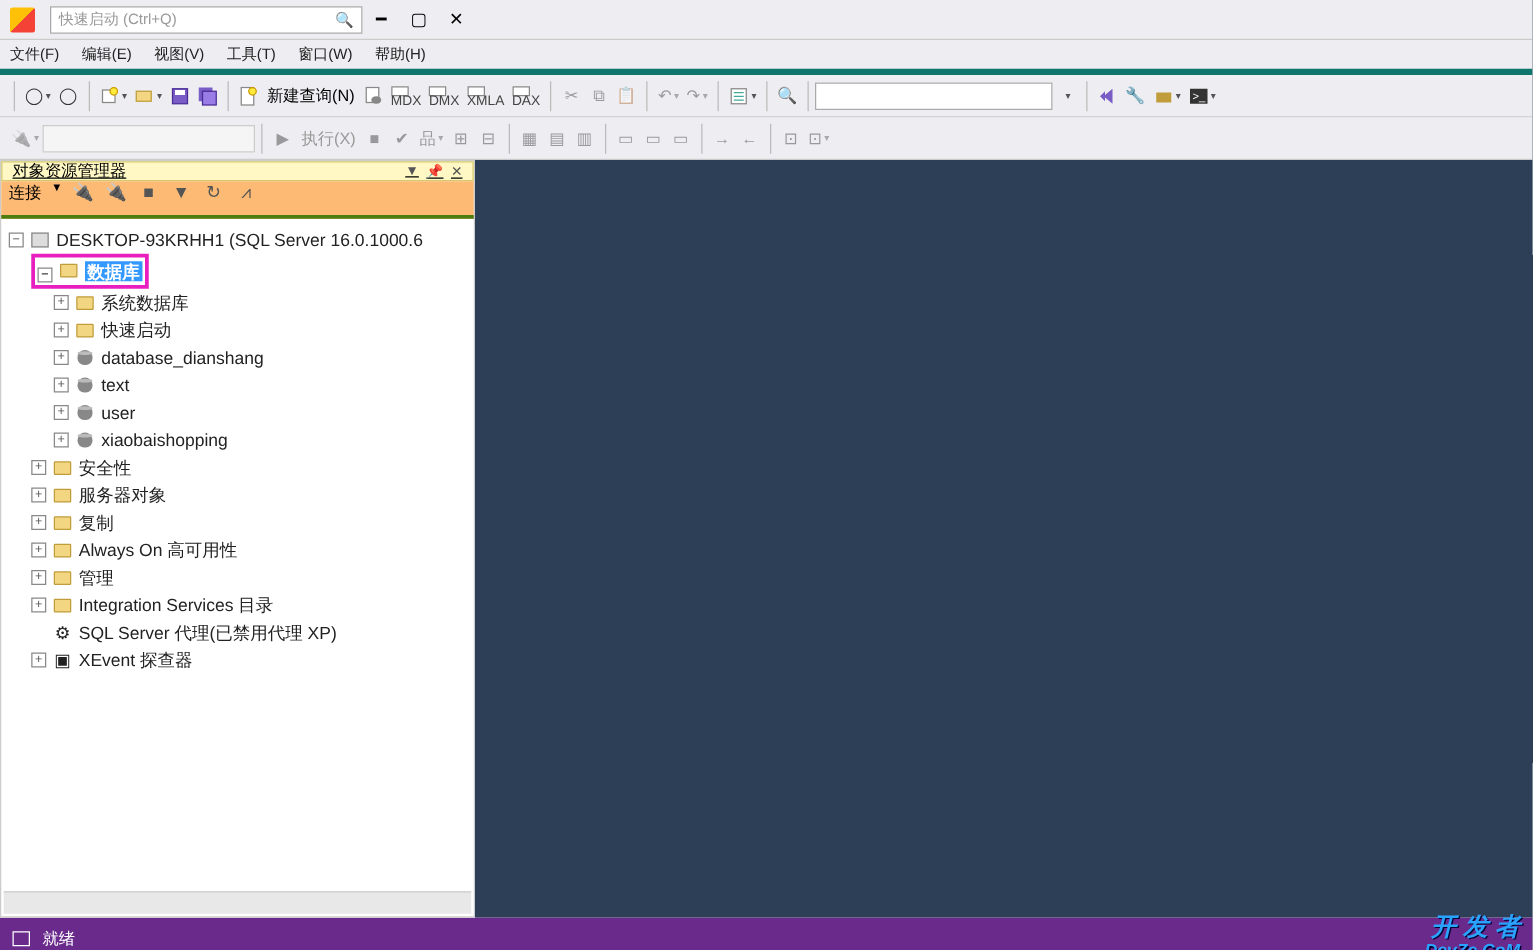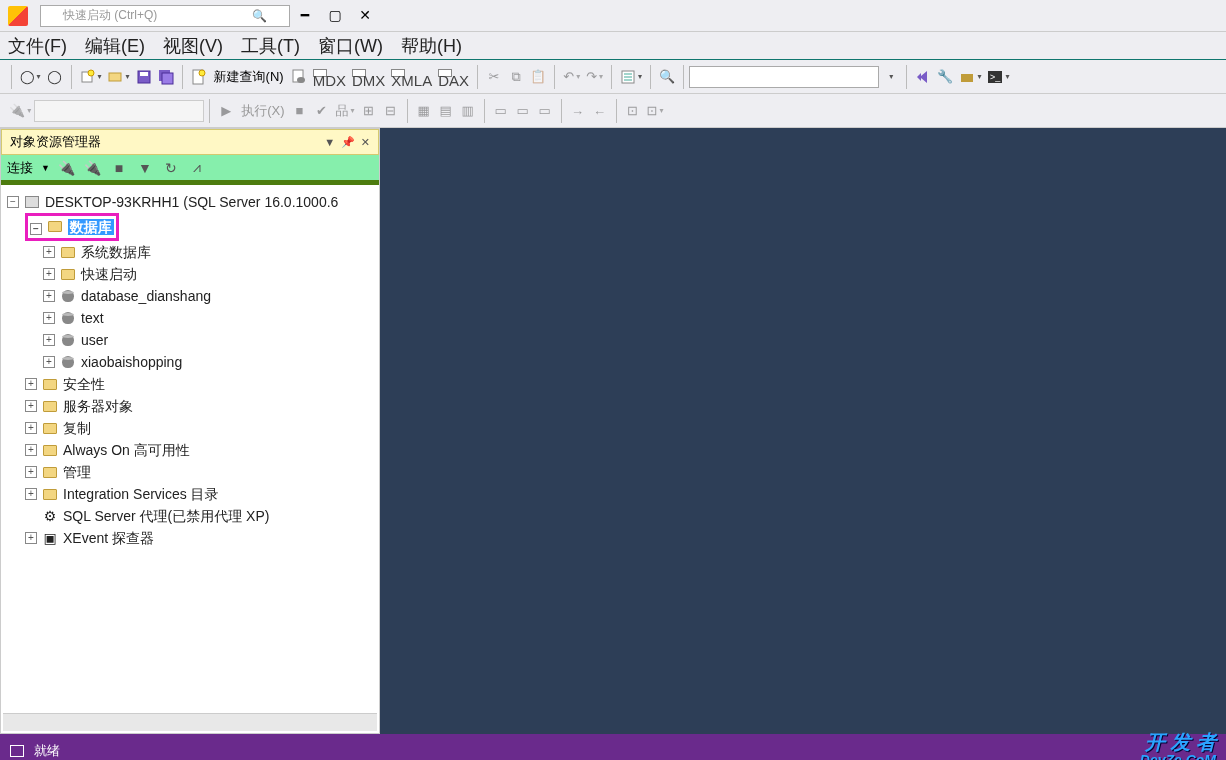--- a/index.html
+++ b/index.html
@@ -1,42 +1,42 @@
 <!DOCTYPE html>
 <html><head>
 <meta charset="utf-8">
 <style>
 * { box-sizing: border-box; margin: 0; padding: 0; font-family: "Microsoft YaHei", "Segoe UI", sans-serif; }
 body { width: 1226px; height: 760px; background: #fff; overflow: hidden; position: relative; }
 
 .titlebar { height: 32px; background: #eeeef2; display: flex; align-items: center; padding: 0 8px; border-bottom: 1px solid #ccc; }
 .titlebar .logo { width: 20px; height: 20px; margin-right: 12px; background: linear-gradient(135deg, #ffc107 50%, #f44336 50%); border-radius: 2px; }
 .titlebar .title { font-size: 14px; color: #333; flex: 1; }
-.titlebar .quicklaunch { width: 250px; height: 22px; border: 1px solid #aaa; background: #fff; padding: 0 22px; font-size: 12px; color: #999; display:flex; align-items:center; justify-content:space-between; }
+.titlebar .quicklaunch { width: 250px; height: 22px; border: 1px solid #aaa; background: #fff; padding: 0 6px; font-size: 12px; color: #999; display:flex; align-items:center; justify-content:space-between; }
 .titlebar .win-btn { width: 30px; text-align: center; font-size: 14px; cursor: default; font-family: "Segoe UI Symbol"; }
 
-.menubar { height: 28px; background: #eeeef2; display: flex; align-items: center; padding: 0 8px; font-size: 18px; border-bottom: 1px solid #0f766e; }
+.menubar { height: 28px; background: #eeeef2; display: flex; align-items: center; padding: 0 8px; font-size: 12px; border-bottom: 5px solid #0f766e; }
 .menubar span { margin-right: 18px; color: #222; }
 
 .toolbar { height: 34px; background: #eeeef2; display: flex; align-items: center; padding: 0 6px; border-bottom: 1px solid #ccc; }
 .tb-sep { width: 1px; height: 24px; background: #bbb; margin: 0 5px; }
 .tb-btn { min-width: 22px; height: 24px; display: inline-flex; align-items: center; justify-content: center; font-size: 13px; color: #333; padding: 0 3px; }
 .tb-btn.dd::after { content: "▾"; font-size: 8px; margin-left: 2px; color: #555;}
 .tb-btn svg { width: 16px; height: 16px; }
 .tb-text { font-size: 13px; margin: 0 4px; }
 .tb-input { flex: 0 0 190px; height: 22px; border: 1px solid #aaa; background: #fff; }
 .tb-btn.disabled { opacity: 0.45; }
 
 .toolbar2 { height: 34px; background: #eeeef2; display: flex; align-items: center; padding: 0 6px; border-bottom: 1px solid #ccc; }
 
 .main { display: flex; height: calc(760px - 32px - 28px - 34px - 34px - 26px); }
 .panel { width: 380px; border: 1px solid #ccc; background: #fff; display: flex; flex-direction: column; }
-.panel-header { background: #fff8c5; border: 1px solid #d4c96f; height: 26px; display: flex; align-items: center; padding: 0 8px; font-size: 13px; justify-content: space-between; }
+.panel-header { background: #fff8c5; border: 1px solid #d4c96f; height: 16px; display: flex; align-items: center; padding: 0 8px; font-size: 13px; justify-content: space-between; text-decoration: underline; }
 .panel-header .right { display:flex; gap:6px; font-size:11px; color:#555; }
-.panel-toolbar { height: 30px; background: #86efac; display: flex; align-items: center; padding: 0 6px; font-size: 13px; gap: 8px; border-bottom: 5px solid #4d7c0f; }
+.panel-toolbar { height: 30px; background: #fdba74; display: flex; padding: 0 6px; font-size: 13px; gap: 8px; border-bottom: 3px solid #4d7c0f; }
 .panel-toolbar .ic { width: 18px; text-align:center; color:#555; font-size:14px; }
 .tree { flex: 1; overflow: auto; padding: 6px 4px; font-size: 14px; color: #222; }
 .tree ul { list-style: none; padding-left: 18px; }
 .tree > ul { padding-left: 2px; }
 .tree li { white-space: nowrap; line-height: 22px; display:flex; align-items:center; }
 .tree li > ul { width:100%; }
 .tree .row { display:flex; align-items:center; gap:4px; }
 .exp { width: 12px; height: 12px; border: 1px solid #888; font-size: 10px; line-height: 10px; text-align: center; color: #555; background:#fff; display:inline-block; }
 .noexp { width:12px; display:inline-block; }
 .ficon { width: 18px; height: 16px; display:inline-flex; align-items:center; justify-content:center; }
@@ -48,21 +48,21 @@
 .selected { background: #3399ff; color: #fff; padding: 0 2px; }
 .scrollhint { height:18px; background:#e8e8e8; border-top:1px solid #ccc; margin:0 2px 2px 2px; }
 
 .content { flex: 1; background: #2d3e57; }
 
 .statusbar { height: 34px; background: #6a2a8c; color: #fff; display: flex; align-items: center; padding: 0 10px; font-size: 13px; justify-content: space-between; }
 .statusbar .sq { width: 14px; height: 12px; border: 1.5px solid #fff; margin-right: 10px; }
 .watermark { font-family: Arial; font-weight: bold; font-style: italic; color: #2aa3ff; font-size: 20px; text-shadow: 1px 1px 0 #003; line-height: 18px; text-align: right; }
 .watermark .sm { font-size: 14px; }
 
-.sub-txt { font-size:15px; color:#444; line-height:8px; }
+.sub-txt { font-size:11px; color:#444; line-height:8px; }
 </style>
 </head>
 <body>
 
 <div class="titlebar">
   <div class="logo"></div>
   <div class="quicklaunch">
     <span>快速启动 (Ctrl+Q)</span>
     <span>🔍</span>
   </div>

